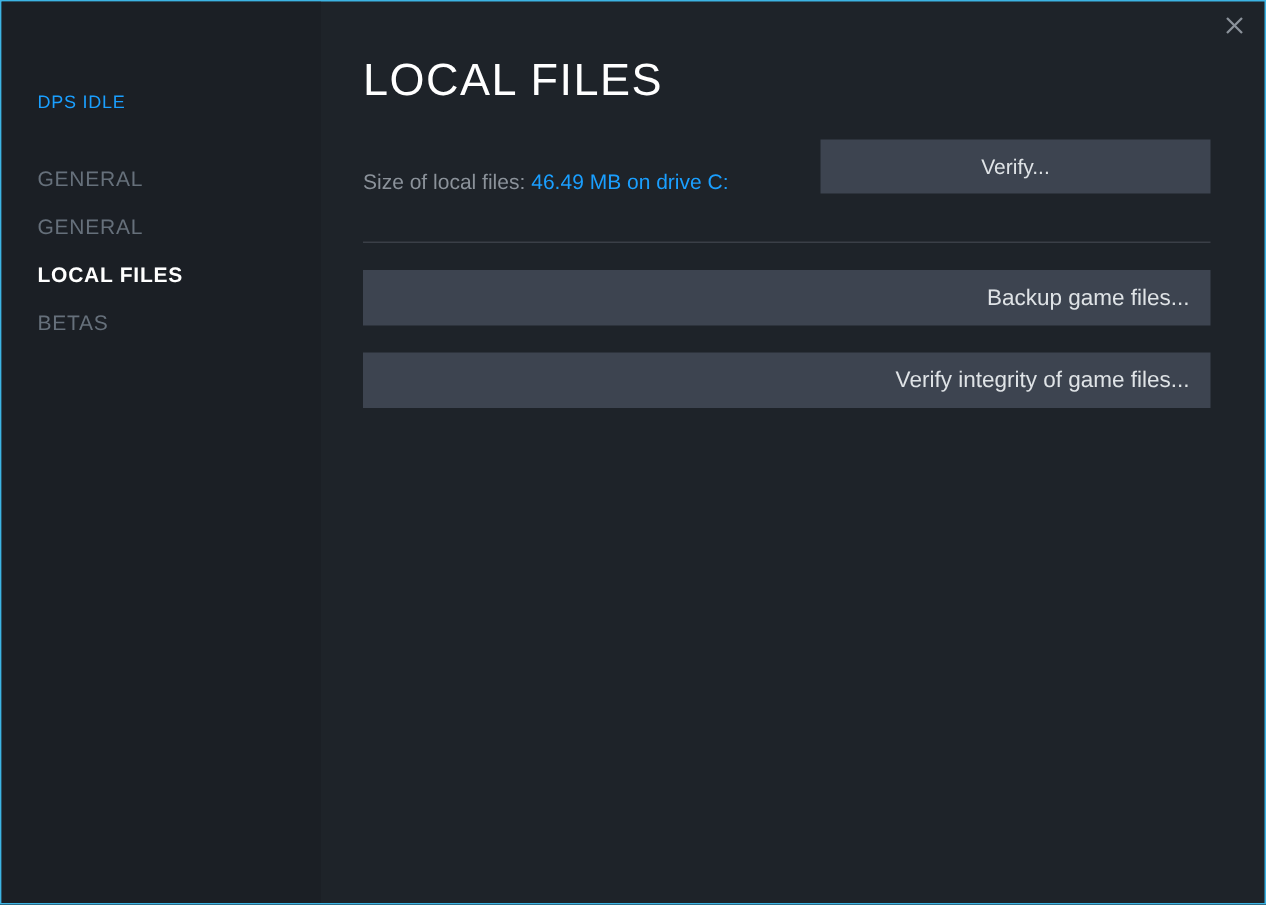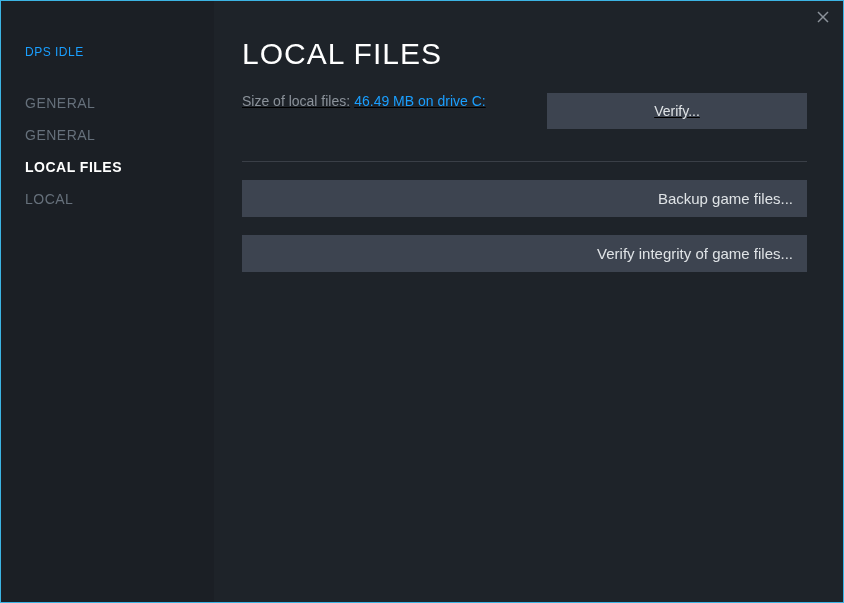--- a/index.html
+++ b/index.html
@@ -26,21 +26,21 @@
       color: #8b929a;
       cursor: pointer;
       display: flex;
       align-items: center;
       justify-content: center;
       font-size: 15px;
     }
     .sidebar {
       width: 213px;
       background: #1b1f25;
-      padding-top: 44px;
+      padding-top: 60px;
       padding-left: 24px;
       padding-right: 24px;
     }
     .game-title {
       color: #1a9fff;
       font-size: 12px;
       letter-spacing: 0.5px;
       font-weight: 400;
       margin-bottom: 28px;
     }
@@ -62,24 +62,23 @@
     }
     .page-title {
       color: #ffffff;
       font-size: 30px;
       font-weight: 300;
       letter-spacing: 1px;
       margin-bottom: 22px;
     }
     .size-row {
       display: flex;
-      align-items: flex-start;
+      align-items: flex-end;
       justify-content: space-between;
       margin-bottom: 32px;
-      text-decoration: underline;
     }
     .size-text {
       font-size: 14px;
       display: flex;
       gap: 4px;
     }
     .size-label {
       color: #8b929a;
     }
     .size-value {
@@ -121,21 +120,21 @@
     <line x1="1" y1="1" x2="11" y2="11" stroke="#8b929a" stroke-width="1.5"></line>
     <line x1="11" y1="1" x2="1" y2="11" stroke="#8b929a" stroke-width="1.5"></line>
   </svg>
 </div>
 
 <div class="sidebar">
   <div class="game-title">DPS IDLE</div>
   <div class="nav-item">GENERAL</div>
   <div class="nav-item">GENERAL</div>
   <div class="nav-item active">LOCAL FILES</div>
-  <div class="nav-item">LOCAL</div>
+  <div class="nav-item">BETAS</div>
 </div>
 
 <div class="content">
   <h1 class="page-title">LOCAL FILES</h1>
 
   <div class="size-row">
     <div class="size-text">
       <span class="size-label">Size of local files:</span>
       <span class="size-value">46.49 MB on drive C:</span>
     </div>

